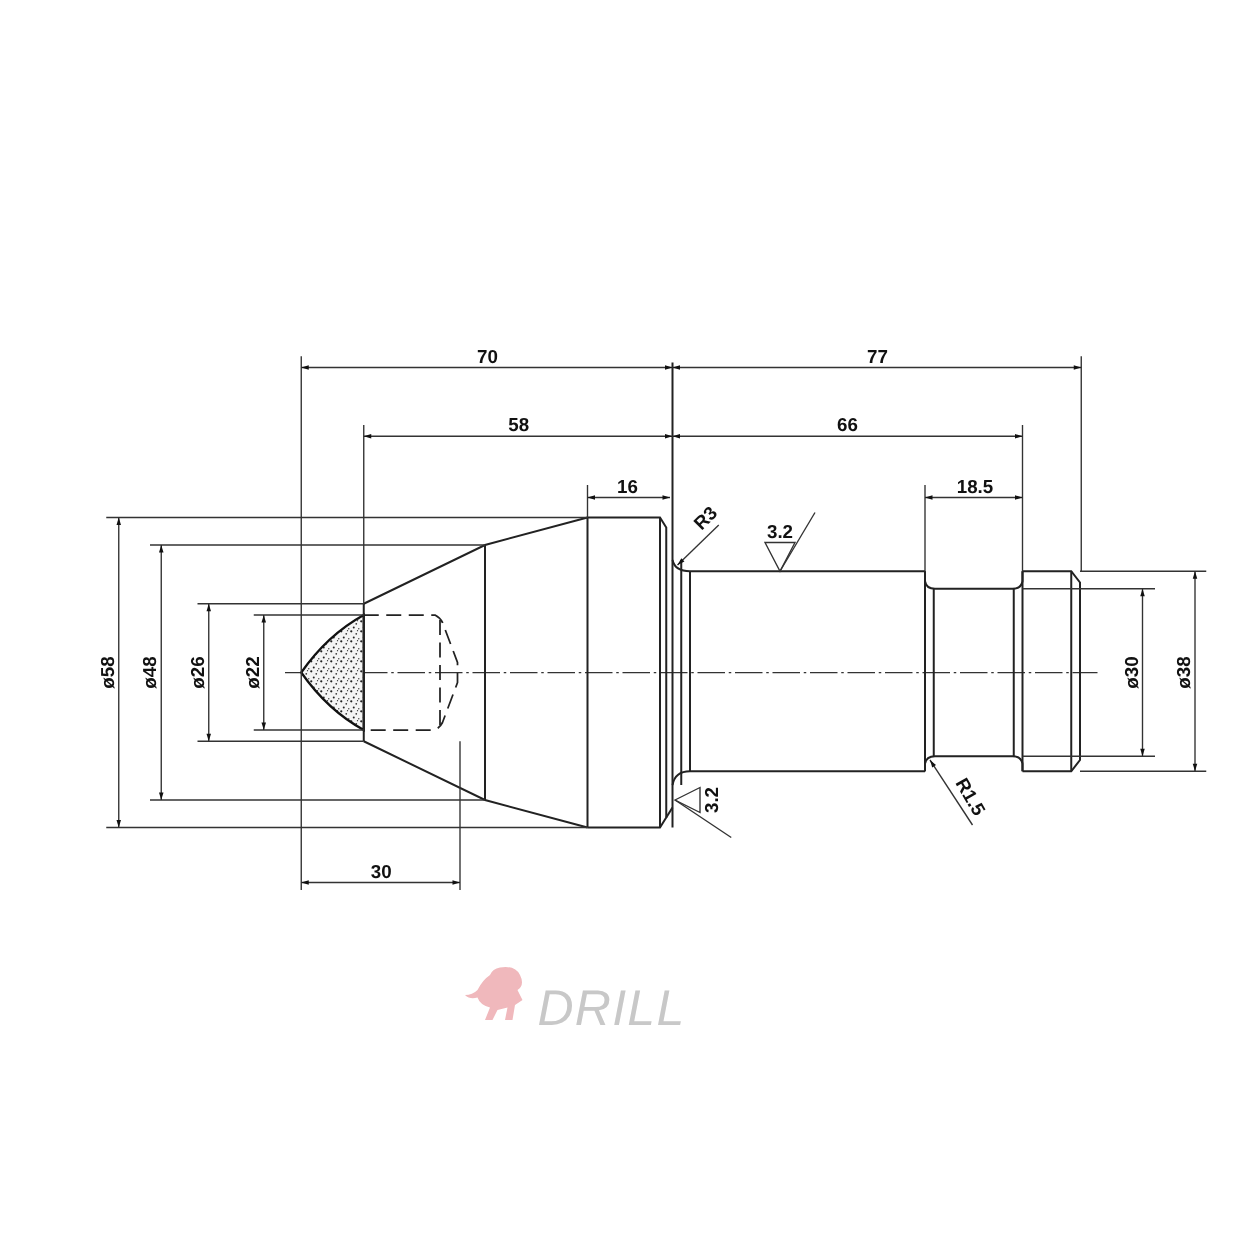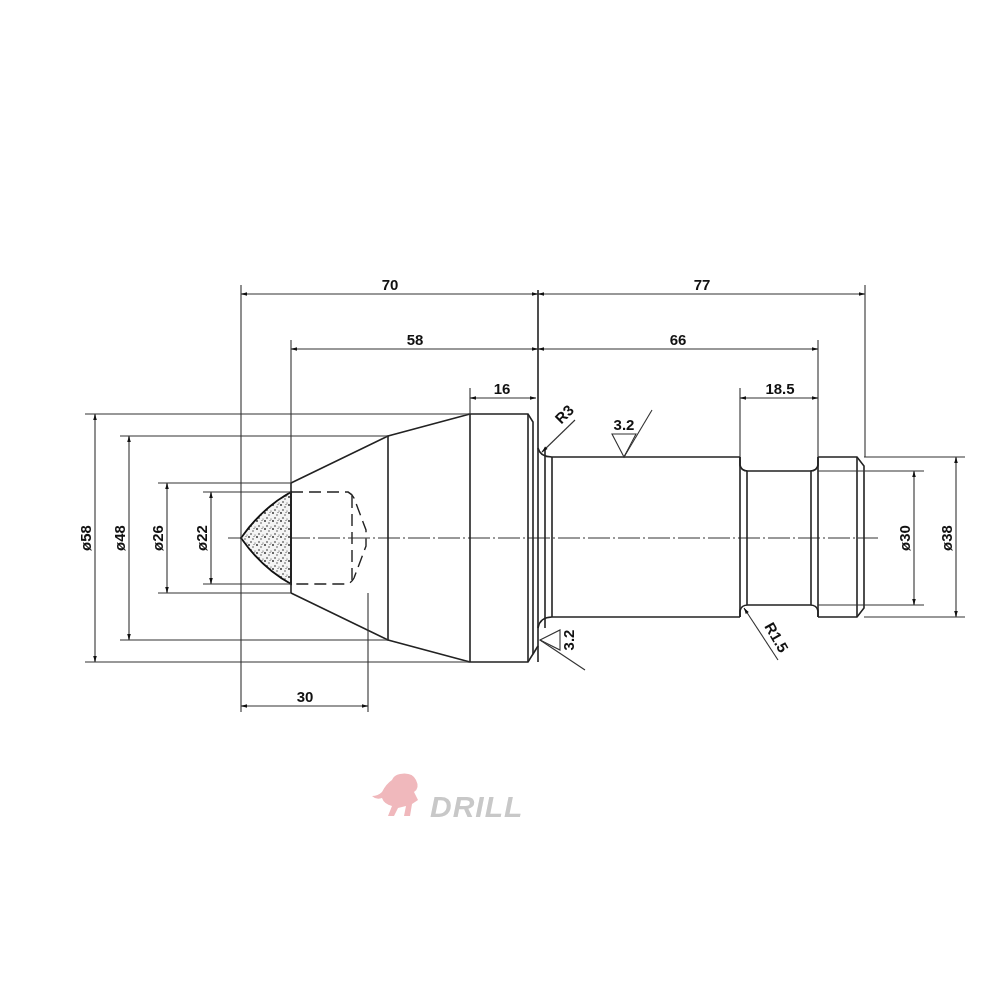--- a/index.html
+++ b/index.html
@@ -5,21 +5,21 @@
   html, body { margin: 0; padding: 0; background: #ffffff; }
   body { width: 1000px; height: 1000px; position: relative; overflow: hidden; font-family: "Liberation Sans", sans-serif; }
   svg { position: absolute; left: 0; top: 0; }
   .dimtxt { font-family: "Liberation Sans", sans-serif; font-weight: bold; font-size: 15px; fill: #111; }
   .line { stroke: #222; stroke-width: 1.6; fill: none; }
   .thin { stroke: #333; stroke-width: 1.1; fill: none; }
   .center { stroke: #333; stroke-width: 1; stroke-dasharray: 22 3 2 3; fill: none; }
   .hidden { stroke: #222; stroke-width: 1.4; stroke-dasharray: 12 6; fill: none; }
   .logo { position: absolute; left: 370px; top: 770px; height: 50px; display: flex; align-items: center; }
   .logo-roar { font-family: "Liberation Sans", sans-serif; font-weight: bold; font-size: 40px; letter-spacing: 1px; font-style: italic; }
-  .logo-drill { font-family: "Liberation Sans", sans-serif; font-weight: bold; font-size: 30px; letter-spacing: 1px; font-style: italic; margin-top: 24px; }
+  .logo-drill { font-family: "Liberation Sans", sans-serif; font-weight: normal; font-size: 40px; letter-spacing: 1px; font-style: italic; margin-top: 24px; }
 </style>
 </head>
 <body>
 
 <svg width="1000" height="1000" viewBox="0 0 1000 1000">
   <defs>
     <marker id="arr" viewBox="0 0 10 10" refX="10" refY="5" markerWidth="12" markerHeight="6" orient="auto-start-reverse" markerUnits="userSpaceOnUse">
       <path d="M0,2 L10,5 L0,8 z" fill="#111"></path>
     </marker>
     <pattern id="speckle" width="8" height="8" patternUnits="userSpaceOnUse">

